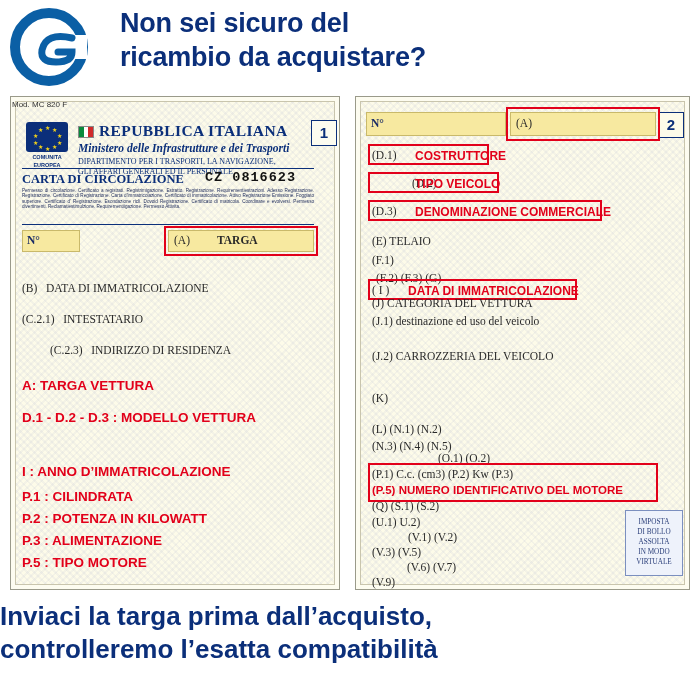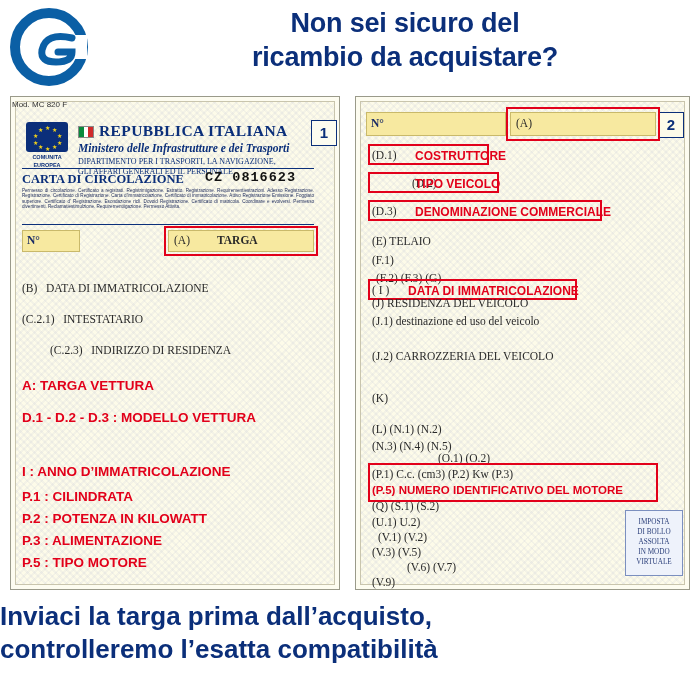--- a/index.html
+++ b/index.html
@@ -12,21 +12,20 @@
   }
   
   .header{
     position:absolute;left:0;top:0;width:700px;height:95px;
   }
   .logo{
     position:absolute;left:10px;top:8px;width:78px;height:78px;
   }
   .headline{
     position:absolute;left:120px;top:6px;width:570px;
-    text-align:center;
     color:#0b2f7a;
     font-weight:bold;
     font-size:27px;
     line-height:34px;
     letter-spacing:-0.2px;
   }
   
   .footer{
     position:absolute;left:0;top:600px;width:700px;
     text-align:left;
@@ -259,35 +258,35 @@
 <div class="redbox" style="left:368px;top:200px;width:234px;height:21px;"></div>
 
 <div class="fld" style="left:372px;top:235px;">(E) TELAIO</div>
 <div class="fld" style="left:372px;top:254px;">(F.1)</div>
 <div class="fld" style="left:376px;top:272px;">(F.2)                        (F.3)                            (G)</div>
 
 <div class="fld" style="left:372px;top:284px;">( I )</div>
 <div class="rlab" style="left:408px;top:284px;">DATA DI IMMATRICOLAZIONE</div>
 <div class="redbox" style="left:368px;top:279px;width:209px;height:21px;"></div>
 
-<div class="fld" style="left:372px;top:297px;">(J) RESIDENZA DEL VEICOLO</div>
+<div class="fld" style="left:372px;top:297px;">(J) CATEGORIA DEL VETTURA</div>
 <div class="fld" style="left:372px;top:315px;">(J.1)  destinazione ed uso del veicolo</div>
 <div class="fld" style="left:372px;top:350px;">(J.2) CARROZZERIA DEL VEICOLO</div>
 <div class="fld" style="left:372px;top:392px;">(K)</div>
 <div class="fld" style="left:372px;top:423px;">(L)                    (N.1)                       (N.2)</div>
 <div class="fld" style="left:372px;top:440px;">(N.3)                  (N.4)                       (N.5)</div>
 <div class="fld" style="left:438px;top:452px;">(O.1)              (O.2)</div>
 
 <div class="fld" style="left:372px;top:468px;">(P.1) C.c. (cm3)      (P.2) Kw          (P.3)</div>
 <div class="rlab" style="left:372px;top:484px;font-size:11.5px;">(P.5) NUMERO IDENTIFICATIVO DEL MOTORE</div>
 <div class="redbox" style="left:368px;top:463px;width:290px;height:39px;"></div>
 
 <div class="fld" style="left:372px;top:500px;">(Q)                     (S.1)                       (S.2)</div>
 <div class="fld" style="left:372px;top:516px;">(U.1)                   U.2)</div>
-<div class="fld" style="left:350px;top:531px;padding-left:28px;">(V.1)                   (V.2)</div>
+<div class="fld" style="left:380px;top:531px;padding-left:28px;">(V.1)                   (V.2)</div>
 <div class="fld" style="left:372px;top:546px;">(V.3)                   (V.5)</div>
 <div class="fld" style="left:372px;top:561px;margin-left:35px;">(V.6)                   (V.7)</div>
 <div class="fld" style="left:372px;top:576px;">(V.9)</div>
 
 <div class="bollo">
   <div>IMPOSTA</div>
   <div>DI BOLLO</div>
   <div>ASSOLTA</div>
   <div>IN MODO</div>
   <div>VIRTUALE</div>

